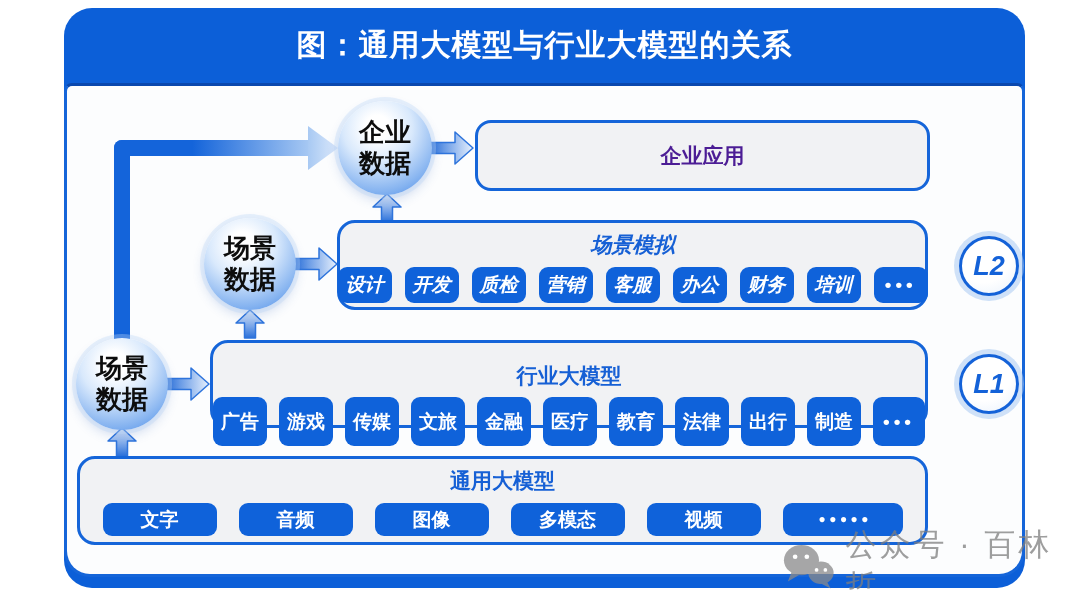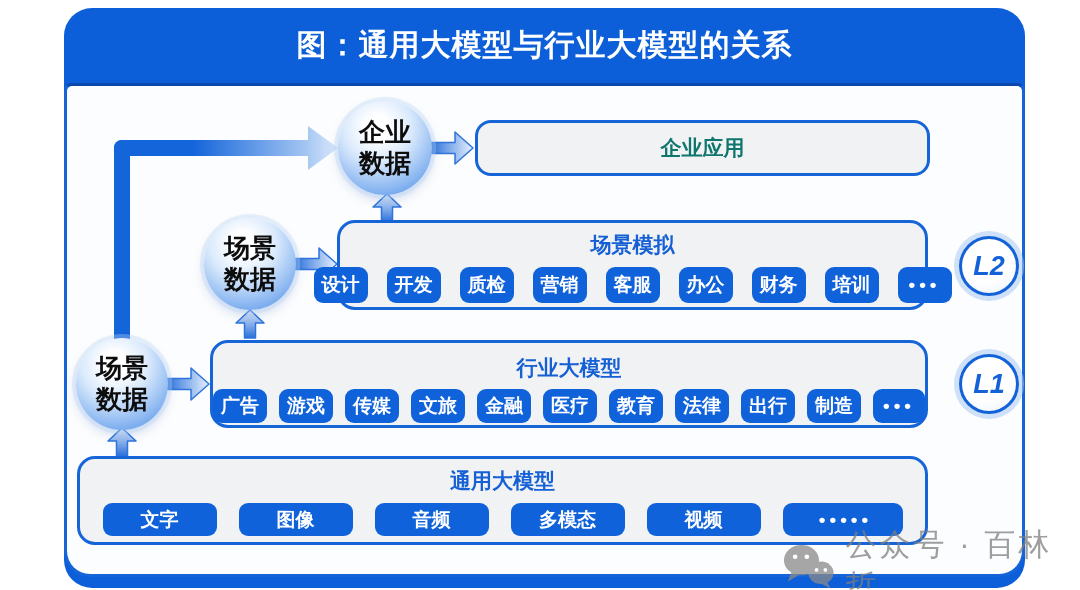--- a/index.html
+++ b/index.html
@@ -20,36 +20,36 @@
 
   
   .panel{position:absolute;box-sizing:border-box;background:#F1F2F4;
          border:3px solid #1565D9;border-radius:18px;}
   .panel-header{text-align:center;color:#1660D5;font-weight:bold;font-size:21px;line-height:26px;}
   .chip-row{display:flex;justify-content:center;align-items:center;}
   .chip{background:#0F62DA;color:#ffffff;font-weight:bold;border-radius:9px;
         display:flex;align-items:center;justify-content:center;white-space:nowrap;}
   .chip.dots{letter-spacing:4px;padding-left:6px;}
 
-  .panel-sim{left:337px;top:220px;width:591px;height:90px;padding-top:9px;}
-  .panel-sim .chip-row{gap:19px;margin-top:9px;}
+  .panel-sim{left:337px;top:220px;width:591px;height:90px;padding-top:9px;font-style:italic;}
+  .panel-sim .chip-row{gap:13px;margin-top:9px;}
   .panel-sim .chip{height:36px;padding:0 9px;min-width:36px;font-size:19px;}
 
-  .panel-industry{left:210px;top:340px;width:718px;height:88px;padding-top:12px;}
+  .panel-industry{left:210px;top:340px;width:718px;height:88px;padding-top:20px;}
   .panel-industry .chip-row{gap:12px;margin-top:8px;}
-  .panel-industry .chip{height:34px;padding:0 8px;min-width:36px;font-size:19px;}
-
-  .panel-general{left:77px;top:456px;width:851px;height:89px;padding-top:9px;}
+  .panel-industry .chip{height:49px;padding:0 8px;min-width:36px;font-size:19px;}
+
+  .panel-general{left:77px;top:456px;width:851px;height:89px;padding-top:9px;font-family:Liberation Serif, serif;}
   .panel-general .chip-row{gap:22px;margin-top:9px;}
   .panel-general .chip{height:33px;width:114px;font-size:19px;}
 
-  .app-box{position:absolute;left:475px;top:120px;width:455px;height:56px;box-sizing:border-box;
+  .app-box{position:absolute;left:475px;top:120px;width:455px;height:71px;box-sizing:border-box;
            background:#F1F2F4;border:3px solid #1565D9;border-radius:16px;
            display:flex;align-items:center;justify-content:center;
-           color:#0f766e;font-weight:bold;font-size:21px;}
+           color:#4c1d95;font-weight:bold;font-size:21px;}
 
   
   .sphere{position:absolute;border-radius:50%;
           background:radial-gradient(circle at 42% 28%, #ffffff 0%, #ffffff 14%, #D9E9FC 40%, #85B3F0 74%, #3F84E7 100%);
           box-shadow:0 0 0 4px rgba(190,215,246,0.35), 0 5px 12px rgba(40,90,180,0.22);
           display:flex;align-items:center;justify-content:center;text-align:center;
           color:#0d0d0d;font-weight:bold;font-size:26px;line-height:1.18;}
   .sphere span{width:2.15em;word-break:break-all;}
   .sphere-enterprise{left:338px;top:101px;width:94px;height:94px;}
   .sphere-scene-l2{left:204px;top:218px;width:92px;height:92px;}
@@ -154,22 +154,22 @@
       <div class="chip">出行</div>
       <div class="chip">制造</div>
       <div class="chip dots">•••</div>
     </div>
   </div>
 
   <div class="panel panel-general">
     <div class="panel-header">通用大模型</div>
     <div class="chip-row">
       <div class="chip">文字</div>
+      <div class="chip">音频</div>
       <div class="chip">图像</div>
-      <div class="chip">音频</div>
       <div class="chip">多模态</div>
       <div class="chip">视频</div>
       <div class="chip dots">•••••</div>
     </div>
   </div>
 
   <div class="sphere sphere-enterprise">
     <span>企业数据</span>
   </div>
   <div class="sphere sphere-scene-l2">

